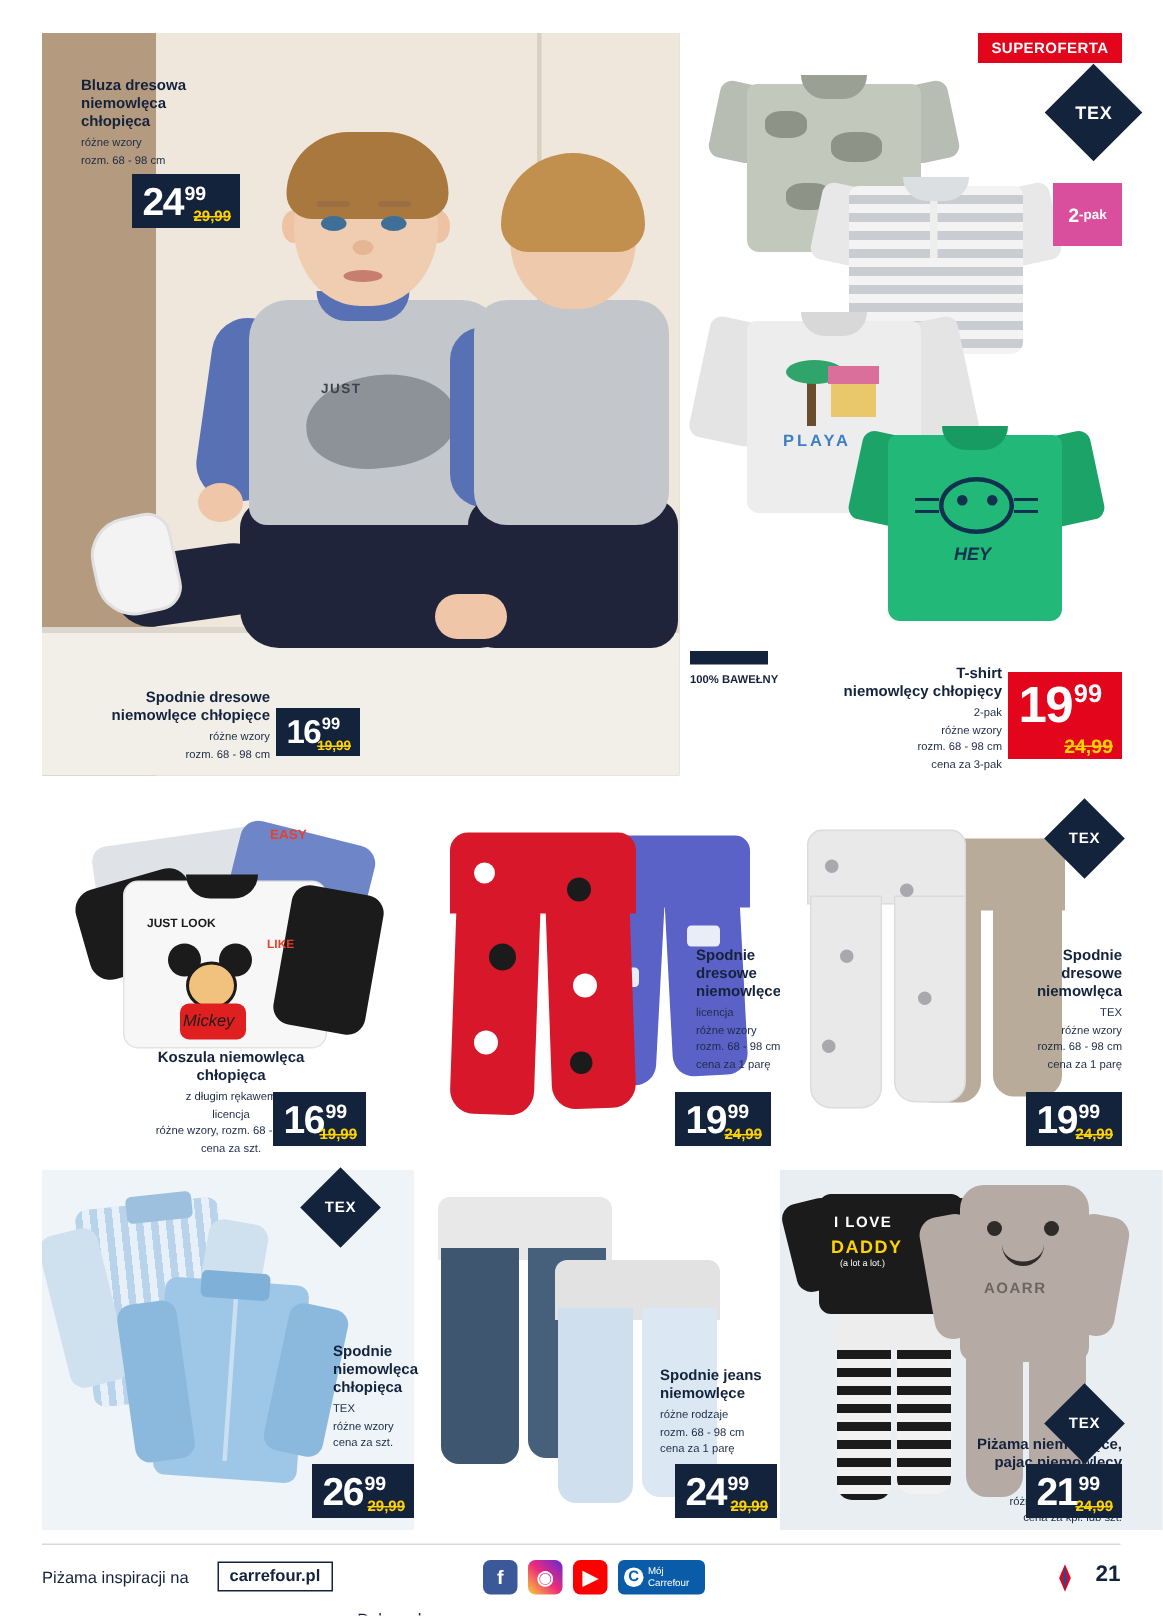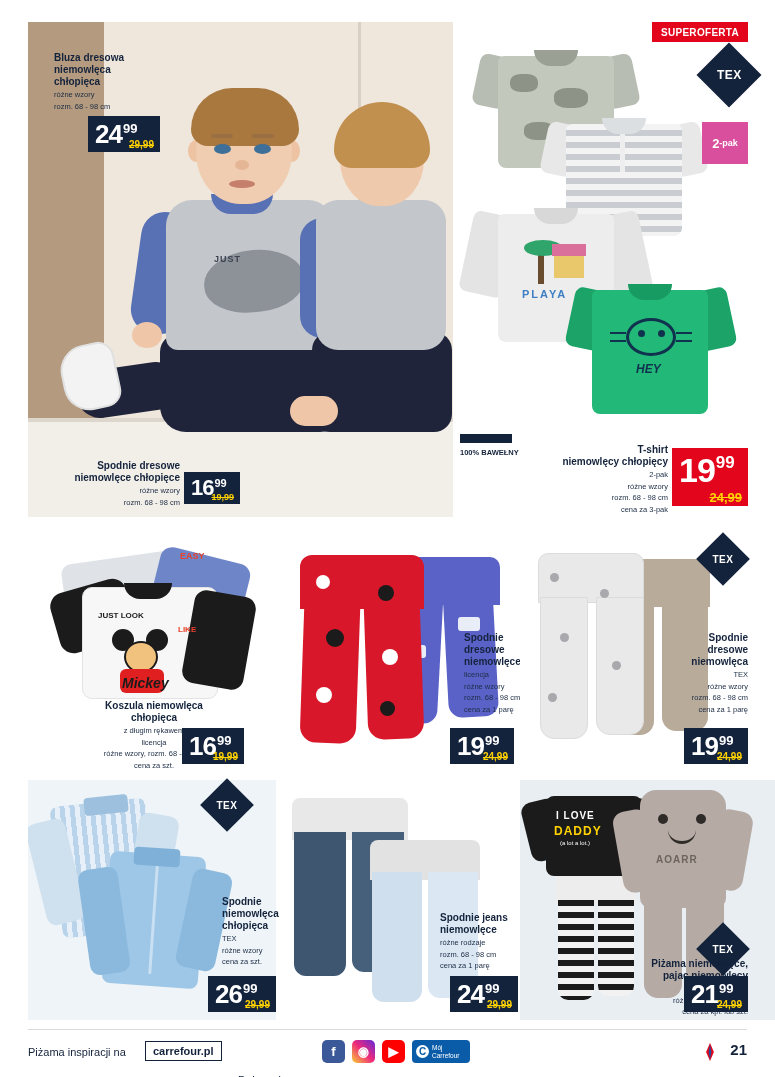--- a/index.html
+++ b/index.html
@@ -311,21 +311,21 @@
     <div style="position:absolute;left:54px;top:54px;width:136px;height:112px;background:#f7f7f7;border-radius:10px;border:1px solid #e3e3e3;"></div>
     <div style="position:absolute;left:96px;top:50px;width:48px;height:16px;background:#1b1b1b;border-radius:0 0 24px 24px;"></div>
     <div style="position:absolute;left:160px;top:60px;width:62px;height:94px;background:#1b1b1b;border-radius:12px;transform:rotate(10deg);"></div>
     <div style="position:absolute;left:152px;top:18px;font-size:9px;font-weight:bold;color:#e8402a;">EASY</div>
     <div style="position:absolute;left:70px;top:78px;font-size:8px;font-weight:bold;color:#1b1b1b;">JUST LOOK</div>
     <div style="position:absolute;left:150px;top:92px;font-size:8px;font-weight:bold;color:#e8402a;">LIKE</div>
     <div style="position:absolute;left:84px;top:96px;width:22px;height:22px;background:#1b1b1b;border-radius:50%;"></div>
     <div style="position:absolute;left:118px;top:96px;width:22px;height:22px;background:#1b1b1b;border-radius:50%;"></div>
     <div style="position:absolute;left:96px;top:108px;width:34px;height:32px;background:#f1c27d;border-radius:50%;border:2px solid #1b1b1b;"></div>
     <div style="position:absolute;left:92px;top:136px;width:44px;height:24px;background:#e02020;border-radius:6px;"></div>
-    <div style="position:absolute;left:94px;top:142px;font-size:14px;font-style:italic;font-weight:bold;color:#1b1b1b;">Mickey</div>
+    <div style="position:absolute;left:94px;top:142px;font-size:11px;font-style:italic;font-weight:normal;color:#1b1b1b;">Mickey</div>
   </div>
 
   <div class="desc center" style="left:74px; top:700px; width:160px;">
     <div class="title">Koszula niemowlęca</div>
     <div class="title">chłopięca</div>
     <div class="sub">z długim rękawem</div>
     <div class="sub">licencja</div>
     <div class="sub">różne wzory, rozm. 68 - 98 cm</div>
     <div class="sub">cena za szt.</div>
   </div>

